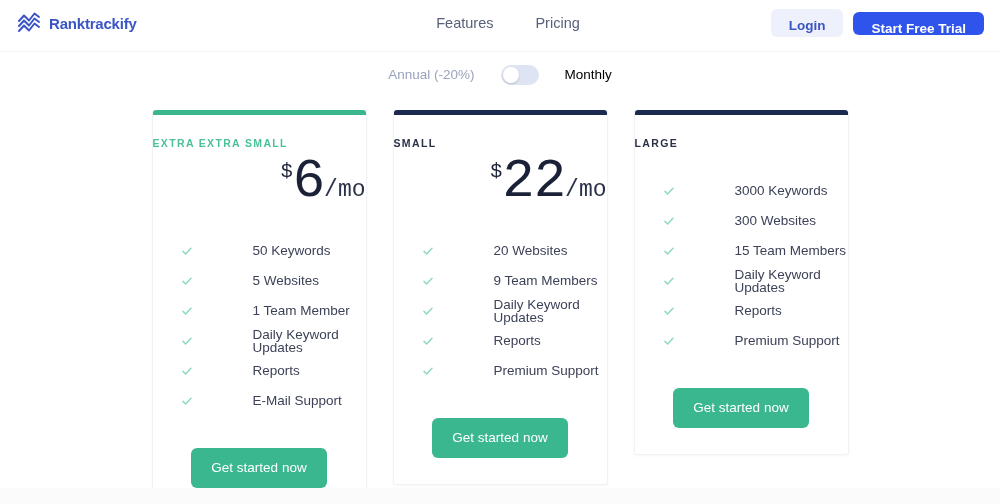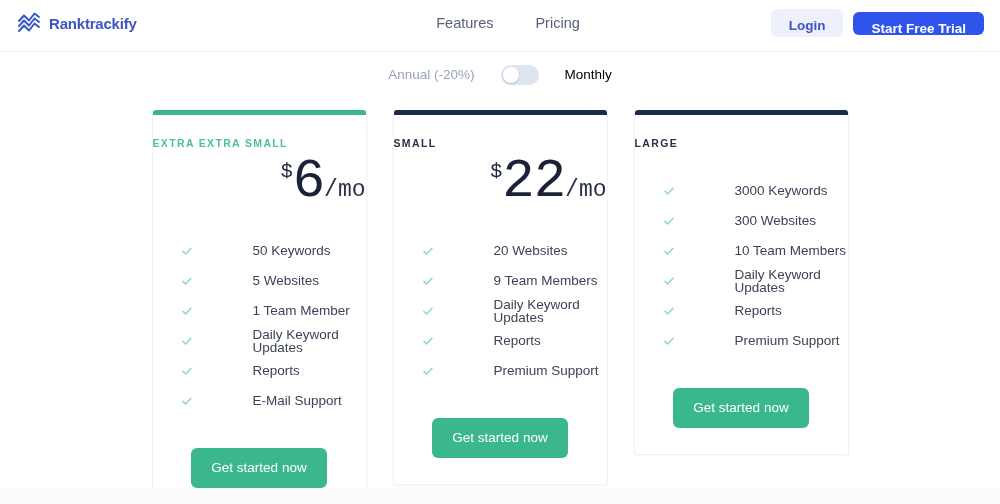--- a/index.html
+++ b/index.html
@@ -401,21 +401,21 @@
         <li class="feature">
           <svg class="check-icon" viewBox="0 0 12 12">
               <polyline points="2,6.4 4.6,9 10,3.2" fill="none" stroke="#8fd9bf" stroke-width="1.5" stroke-linecap="round" stroke-linejoin="round"></polyline>
             </svg>
           <span class="feature-text">300 Websites</span>
         </li>
         <li class="feature">
           <svg class="check-icon" viewBox="0 0 12 12">
               <polyline points="2,6.4 4.6,9 10,3.2" fill="none" stroke="#8fd9bf" stroke-width="1.5" stroke-linecap="round" stroke-linejoin="round"></polyline>
             </svg>
-          <span class="feature-text">10 Team Members</span>
+          <span class="feature-text">15 Team Members</span>
         </li>
         <li class="feature">
           <svg class="check-icon" viewBox="0 0 12 12">
               <polyline points="2,6.4 4.6,9 10,3.2" fill="none" stroke="#8fd9bf" stroke-width="1.5" stroke-linecap="round" stroke-linejoin="round"></polyline>
             </svg>
           <span class="feature-text">Daily Keyword Updates</span>
         </li>
         <li class="feature">
           <svg class="check-icon" viewBox="0 0 12 12">
               <polyline points="2,6.4 4.6,9 10,3.2" fill="none" stroke="#8fd9bf" stroke-width="1.5" stroke-linecap="round" stroke-linejoin="round"></polyline>

